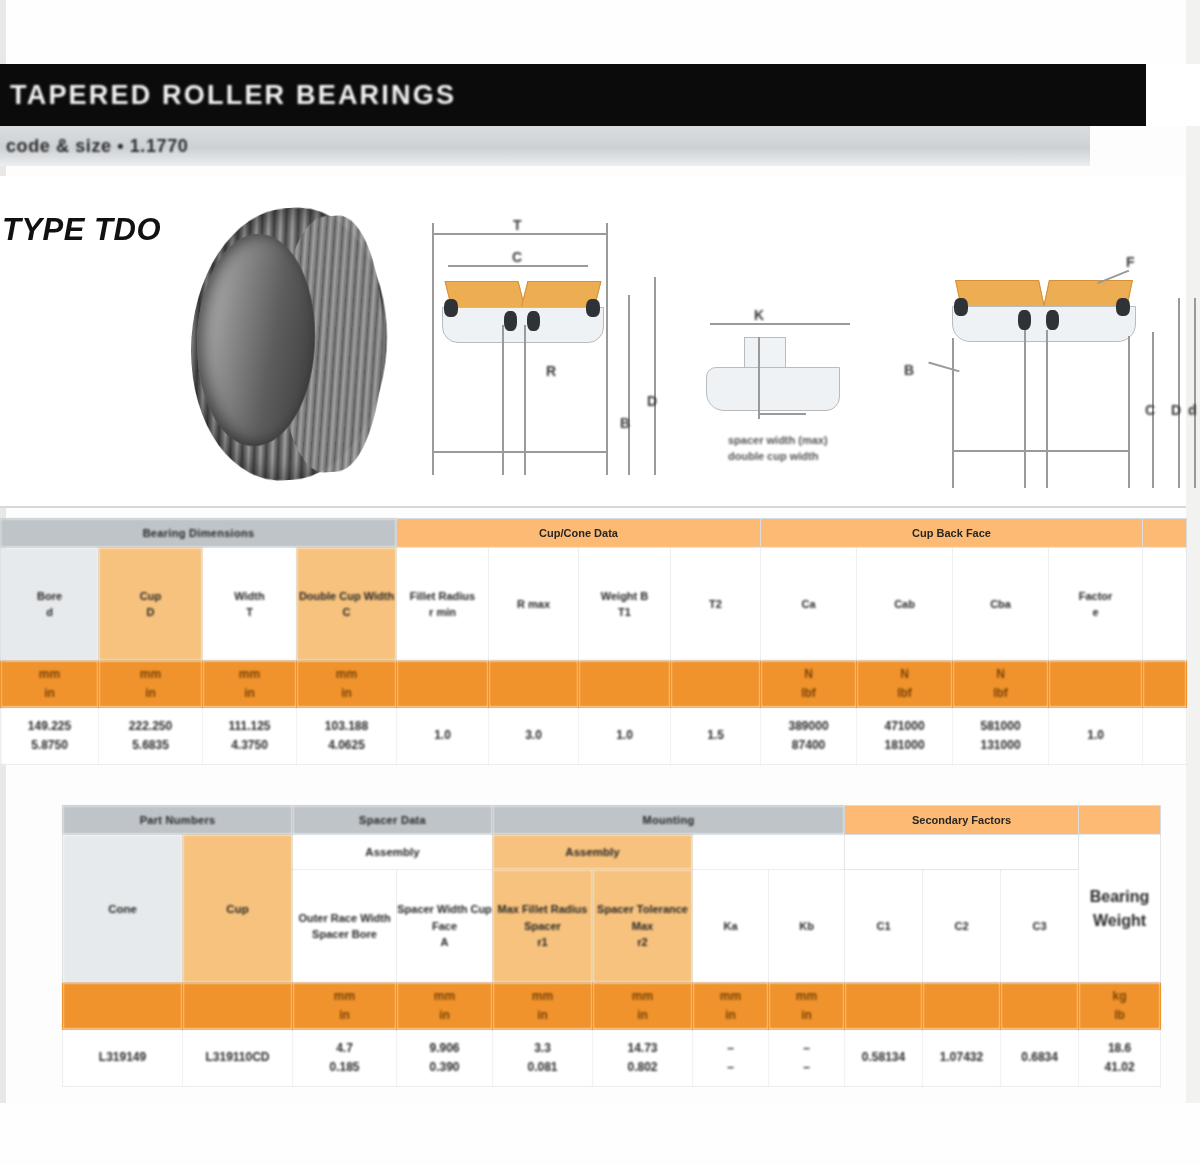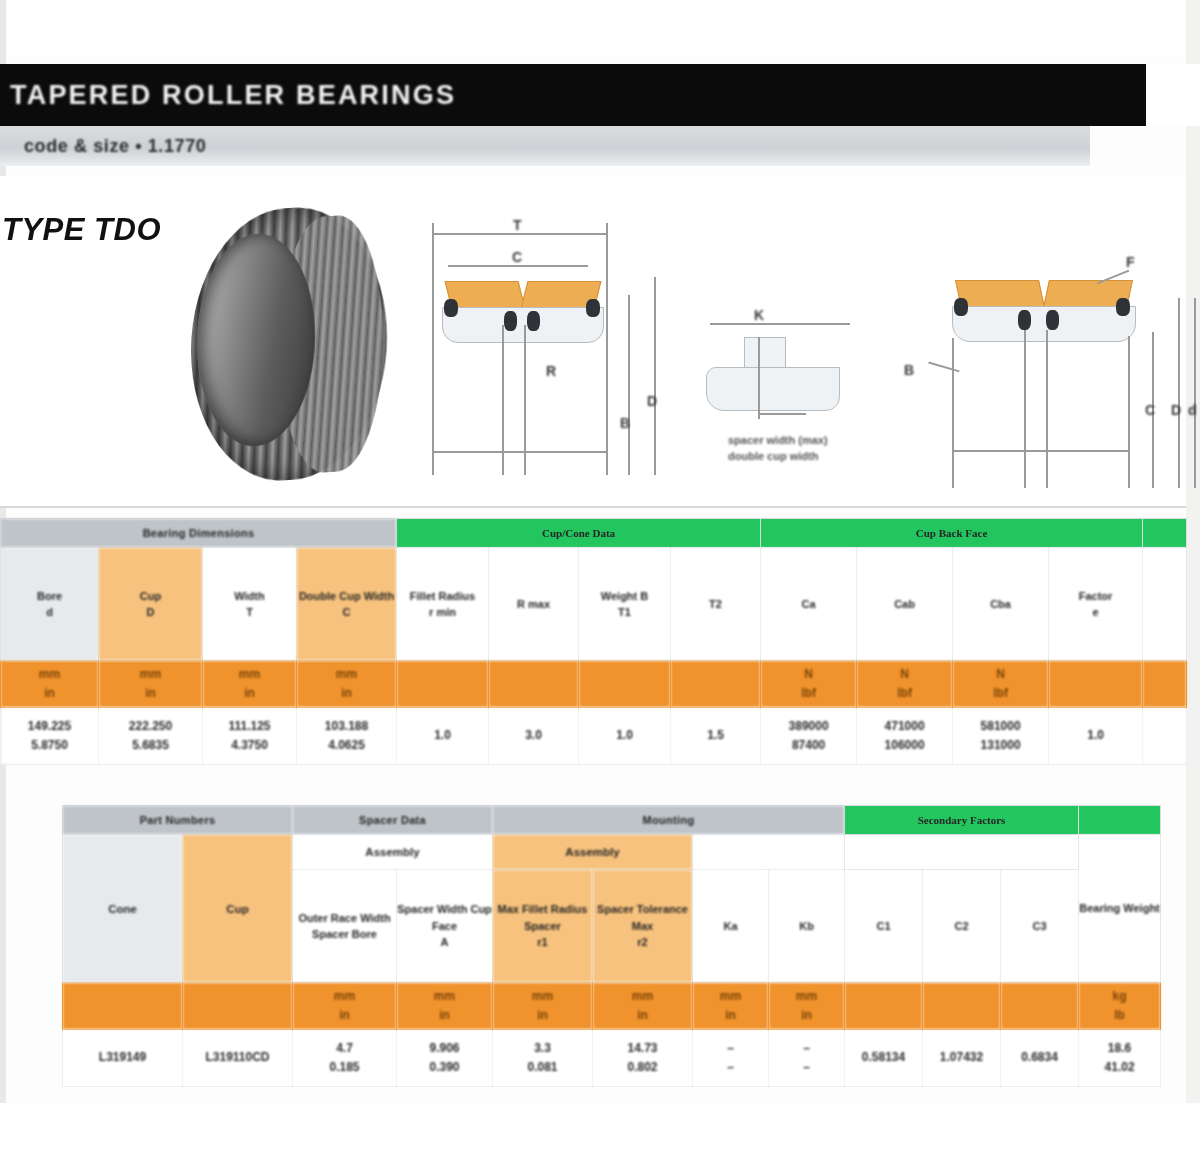--- a/index.html
+++ b/index.html
@@ -31,21 +31,21 @@
   .header-bar-tail{
     position:absolute;left:1146px;top:64px;width:54px;height:62px;background:#ffffff;
   }
   .subheader-bar{
     position:absolute;left:0;top:126px;width:1090px;height:40px;
     background:linear-gradient(180deg,#dadde0 0%,#cdd1d5 55%,#eceef0 100%);
     display:flex;align-items:center;
   }
   .subheader-text{
     font-size:18px;font-weight:bold;color:#2b2b2b;letter-spacing:.6px;
-    padding-left:24px;filter:blur(0.9px);white-space:nowrap;
+    padding-left:6px;filter:blur(0.9px);white-space:nowrap;
   }
 
   
   .figure-band{
     position:absolute;left:0;top:176px;width:1186px;height:330px;
     background:#ffffff;border-bottom:2px solid #d8d8d8;
   }
   .type-label{
     position:absolute;left:2px;top:212px;
     font-size:31px;font-weight:bold;font-style:italic;letter-spacing:.5px;
@@ -105,21 +105,21 @@
   
   .tbl{position:absolute;border-collapse:collapse;table-layout:fixed;}
   .tbl td,.tbl th{
     border:1px solid #d9dde0;padding:0;text-align:center;vertical-align:middle;
     font-size:11px;color:#262626;
   }
   .grp-gray{
     background:#bfc4c9;font-weight:bold;font-size:12.5px;color:#1d1d1d;
     height:28px;letter-spacing:.3px;filter:blur(0.85px);margin-left:44px;
   }
-  .grp-white{background:#22c55e;font-family:Liberation Serif, serif;}
+  .grp-white{background:#fdba74;}
   .col-orange{background:#f7c27e;}
   .col-white{background:#ffffff;}
   .col-gray{background:#e7eaec;}
   .hdr-cell{
     height:112px;font-weight:bold;font-size:11.5px;line-height:1.5;
     filter:blur(0.85px);
   }
   .row-orange td{
     background:#f0932d;height:46px;font-weight:bold;font-size:12px;
     color:#7a4406;line-height:1.55;filter:blur(0.9px);border-color:#f0932d;
@@ -367,21 +367,21 @@
     </td>
     <td>
       <span class="two-line">1.5</span>
     </td>
     <td>
       <span class="two-line">389000</span>
       <span class="two-line">87400</span>
     </td>
     <td>
       <span class="two-line">471000</span>
-      <span class="two-line">106000</span>
+      <span class="two-line">181000</span>
     </td>
     <td>
       <span class="two-line">581000</span>
       <span class="two-line">131000</span>
     </td>
     <td>
       <span class="two-line">1.0</span>
     </td>
     <td></td>
   </tr>
@@ -411,21 +411,21 @@
     <th class="grp-white" colspan="3">Secondary Factors</th>
     <th class="grp-white"></th>
   </tr>
   <tr>
     <td class="col-gray" rowspan="2" style="height:146px;font-weight:bold;font-size:11.5px;filter:blur(0.85px);">Cone</td>
     <td class="col-orange" rowspan="2" style="height:146px;font-weight:bold;font-size:11.5px;filter:blur(0.85px);">Cup</td>
     <td class="col-white" colspan="2" style="height:34px;font-weight:bold;font-size:11.5px;filter:blur(0.85px);">Assembly</td>
     <td class="col-orange" colspan="2" style="height:34px;font-weight:bold;font-size:11.5px;filter:blur(0.85px);">Assembly</td>
     <td class="col-white" colspan="2" style="height:34px;font-weight:bold;font-size:11.5px;filter:blur(0.85px);"></td>
     <td class="col-white" colspan="3" style="height:34px;"></td>
-    <td class="col-white" rowspan="2" style="height:146px;font-weight:bold;font-size:11px;line-height:1.5;filter:blur(0.85px);">Bearing Weight</td>
+    <td class="col-white" rowspan="2" style="height:146px;font-weight:bold;font-size:16px;line-height:1.5;filter:blur(0.85px);">Bearing Weight</td>
   </tr>
   <tr>
     <td class="hdr-cell col-white">
       <span class="two-line">Outer Race Width Spacer Bore</span>
     </td>
     <td class="hdr-cell col-white">
       <span class="two-line">Spacer Width Cup Face</span>
       <span class="two-line">A</span>
     </td>
     <td class="hdr-cell col-orange">

